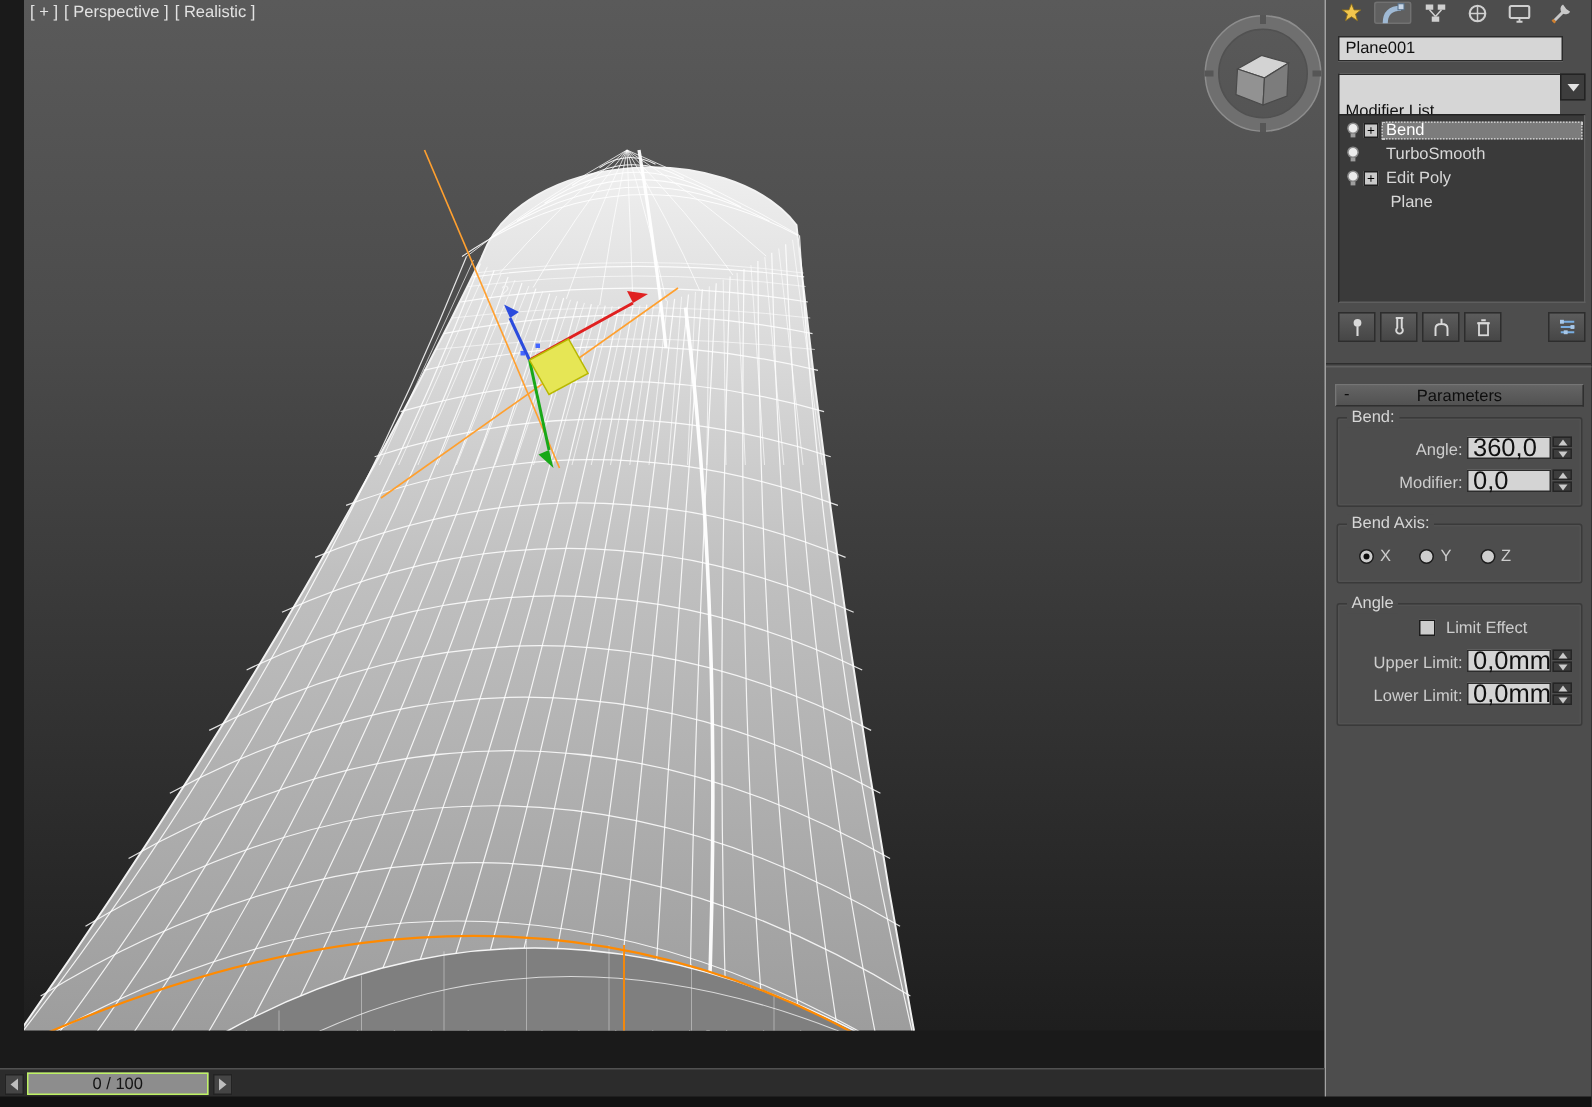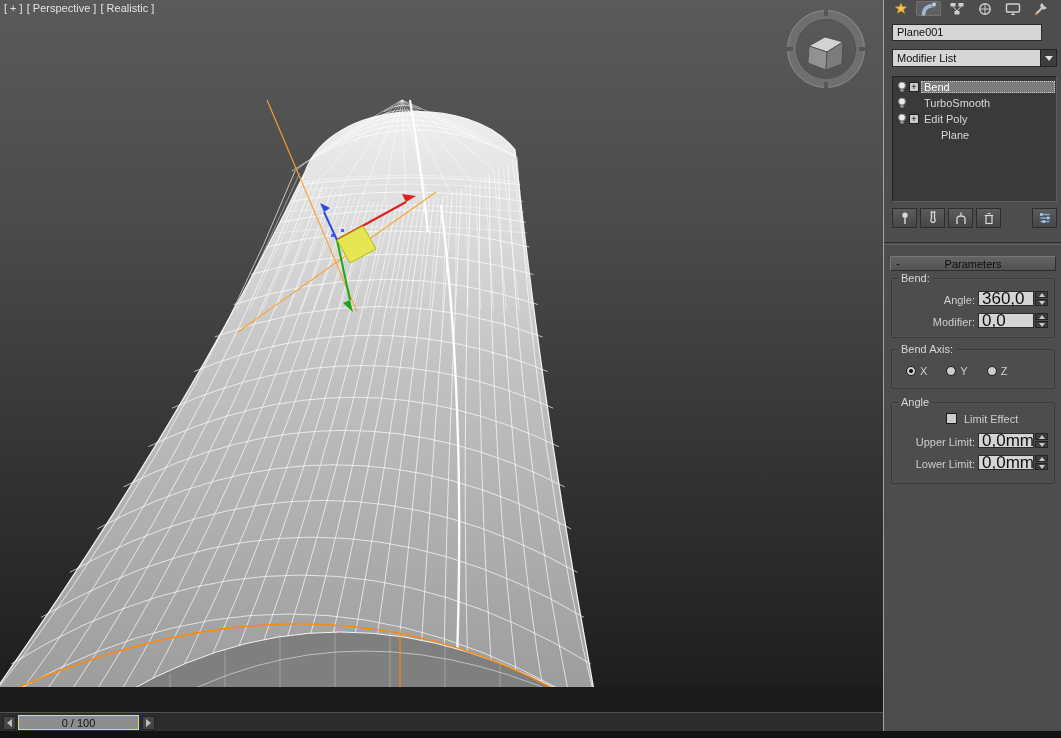--- a/index.html
+++ b/index.html
@@ -1,20 +1,20 @@
 <!DOCTYPE html>
 <html><head>
 <meta charset="utf-8">
 <style>
   *{margin:0;padding:0;box-sizing:border-box;font-family:"Liberation Sans",sans-serif}
   html,body{width:1061px;height:738px;overflow:hidden;background:#1a1a1a}
   #app{position:relative;width:1061px;height:738px}
 
   
-  #viewport{position:absolute;left:0;top:0;width:883px;height:687px;overflow:hidden;
+  #viewport{position:absolute;left:16px;top:0;width:883px;height:687px;overflow:hidden;
     background:linear-gradient(180deg,#5a5a5a 0%,#4b4b4b 32%,#353535 65%,#1e1e1e 100%)}
   #mesh-svg{position:absolute;left:0;top:0}
   #vp-label{position:absolute;left:4px;top:2px;font-size:11px;color:#e2e2e2;z-index:5;white-space:nowrap}
   #vp-label span{margin-right:1px;cursor:pointer}
   #gizmo-count{position:absolute;left:318px;top:189px;font-size:10px;color:#f2f2f2;z-index:4}
   #viewcube{position:absolute;right:16px;top:8px;z-index:5}
 
   
   #timeline{position:absolute;left:0;top:712px;width:883px;height:20px;background:#2c2c2c;
     border-top:1px solid #515151;display:flex;align-items:center;z-index:3}
@@ -30,35 +30,35 @@
   #panel{position:absolute;left:883px;top:0;width:205px;height:738px;background:#4d4d4d;
     border-left:1px solid #a3a3a3;font-size:11px;color:#d4d4d4}
   #tabs{position:absolute;top:0;left:4px;right:2px;height:17px;display:flex;gap:3px;align-items:center}
   .tab{width:25px;height:15px;display:flex;align-items:center;justify-content:center;border-radius:2px;cursor:pointer}
   .tab.active{background:#606060;box-shadow:inset 0 0 0 1px #717171}
 
   #name-field{position:absolute;left:8px;top:24px;width:150px;height:17px;background:#d6d6d6;color:#101010;
     border:1px solid #2a2a2a;font-size:11px;padding:0 4px;line-height:15px}
   #combo{position:absolute;left:8px;top:49px;width:165px;height:18px;display:flex}
   #combo-field{flex:1;background:#d6d6d6;color:#101010;border:1px solid #2a2a2a;border-right:none;
-    padding:0 4px;line-height:16px}
+    padding:16px 4px;line-height:16px}
   #combo-btn{width:17px;background:#3d3d3d;border:1px solid #232323;position:relative;cursor:pointer}
   #combo-btn::after{content:"";position:absolute;left:4px;top:6px;border-left:4px solid transparent;
     border-right:4px solid transparent;border-top:5px solid #e2e2e2}
 
   #stack{position:absolute;left:8px;top:76px;width:165px;height:126px;background:#3a3a3a;
     border:1px solid;border-color:#242424 #5e5e5e #5e5e5e #242424;padding:2px 1px;overflow:hidden}
   .stack-row{height:16px;display:flex;align-items:center;gap:2px;padding-left:2px;cursor:pointer}
   .bulb{width:11px;display:flex;align-items:center;justify-content:center}
   .expand{width:10px;height:10px;background:#c9c9c9;border:1px solid #1f1f1f;color:#000;
     font-size:9px;line-height:8px;text-align:center}
   .spacer10{width:10px;height:10px}
   .mlabel{padding:0 3px;color:#d8d8d8;white-space:nowrap}
   .mlabel.sel{flex:1;background:#7c7c7c;color:#fff;outline:1px dotted #c9c9c9;outline-offset:-1px}
-  .stack-row.base{padding-left:44px}
+  .stack-row.base{padding-left:30px}
 
   #tools{position:absolute;left:8px;top:207px;width:165px;height:22px;display:flex;gap:3px;align-items:center}
   .tool{width:25px;height:20px;background:linear-gradient(#5c5c5c,#464646);border:1px solid #2d2d2d;
     display:flex;align-items:center;justify-content:center;cursor:pointer}
   .tool:last-child{margin-left:auto}
 
   #divider{position:absolute;left:0;top:242px;width:100%;height:3px;border-top:1px solid #2e2e2e;border-bottom:1px solid #616161}
 
   #param-header{position:absolute;top:256px;left:6px;width:166px;height:15px;
     background:linear-gradient(#646464,#525252);border:1px solid;border-color:#757575 #2f2f2f #2f2f2f #757575;

